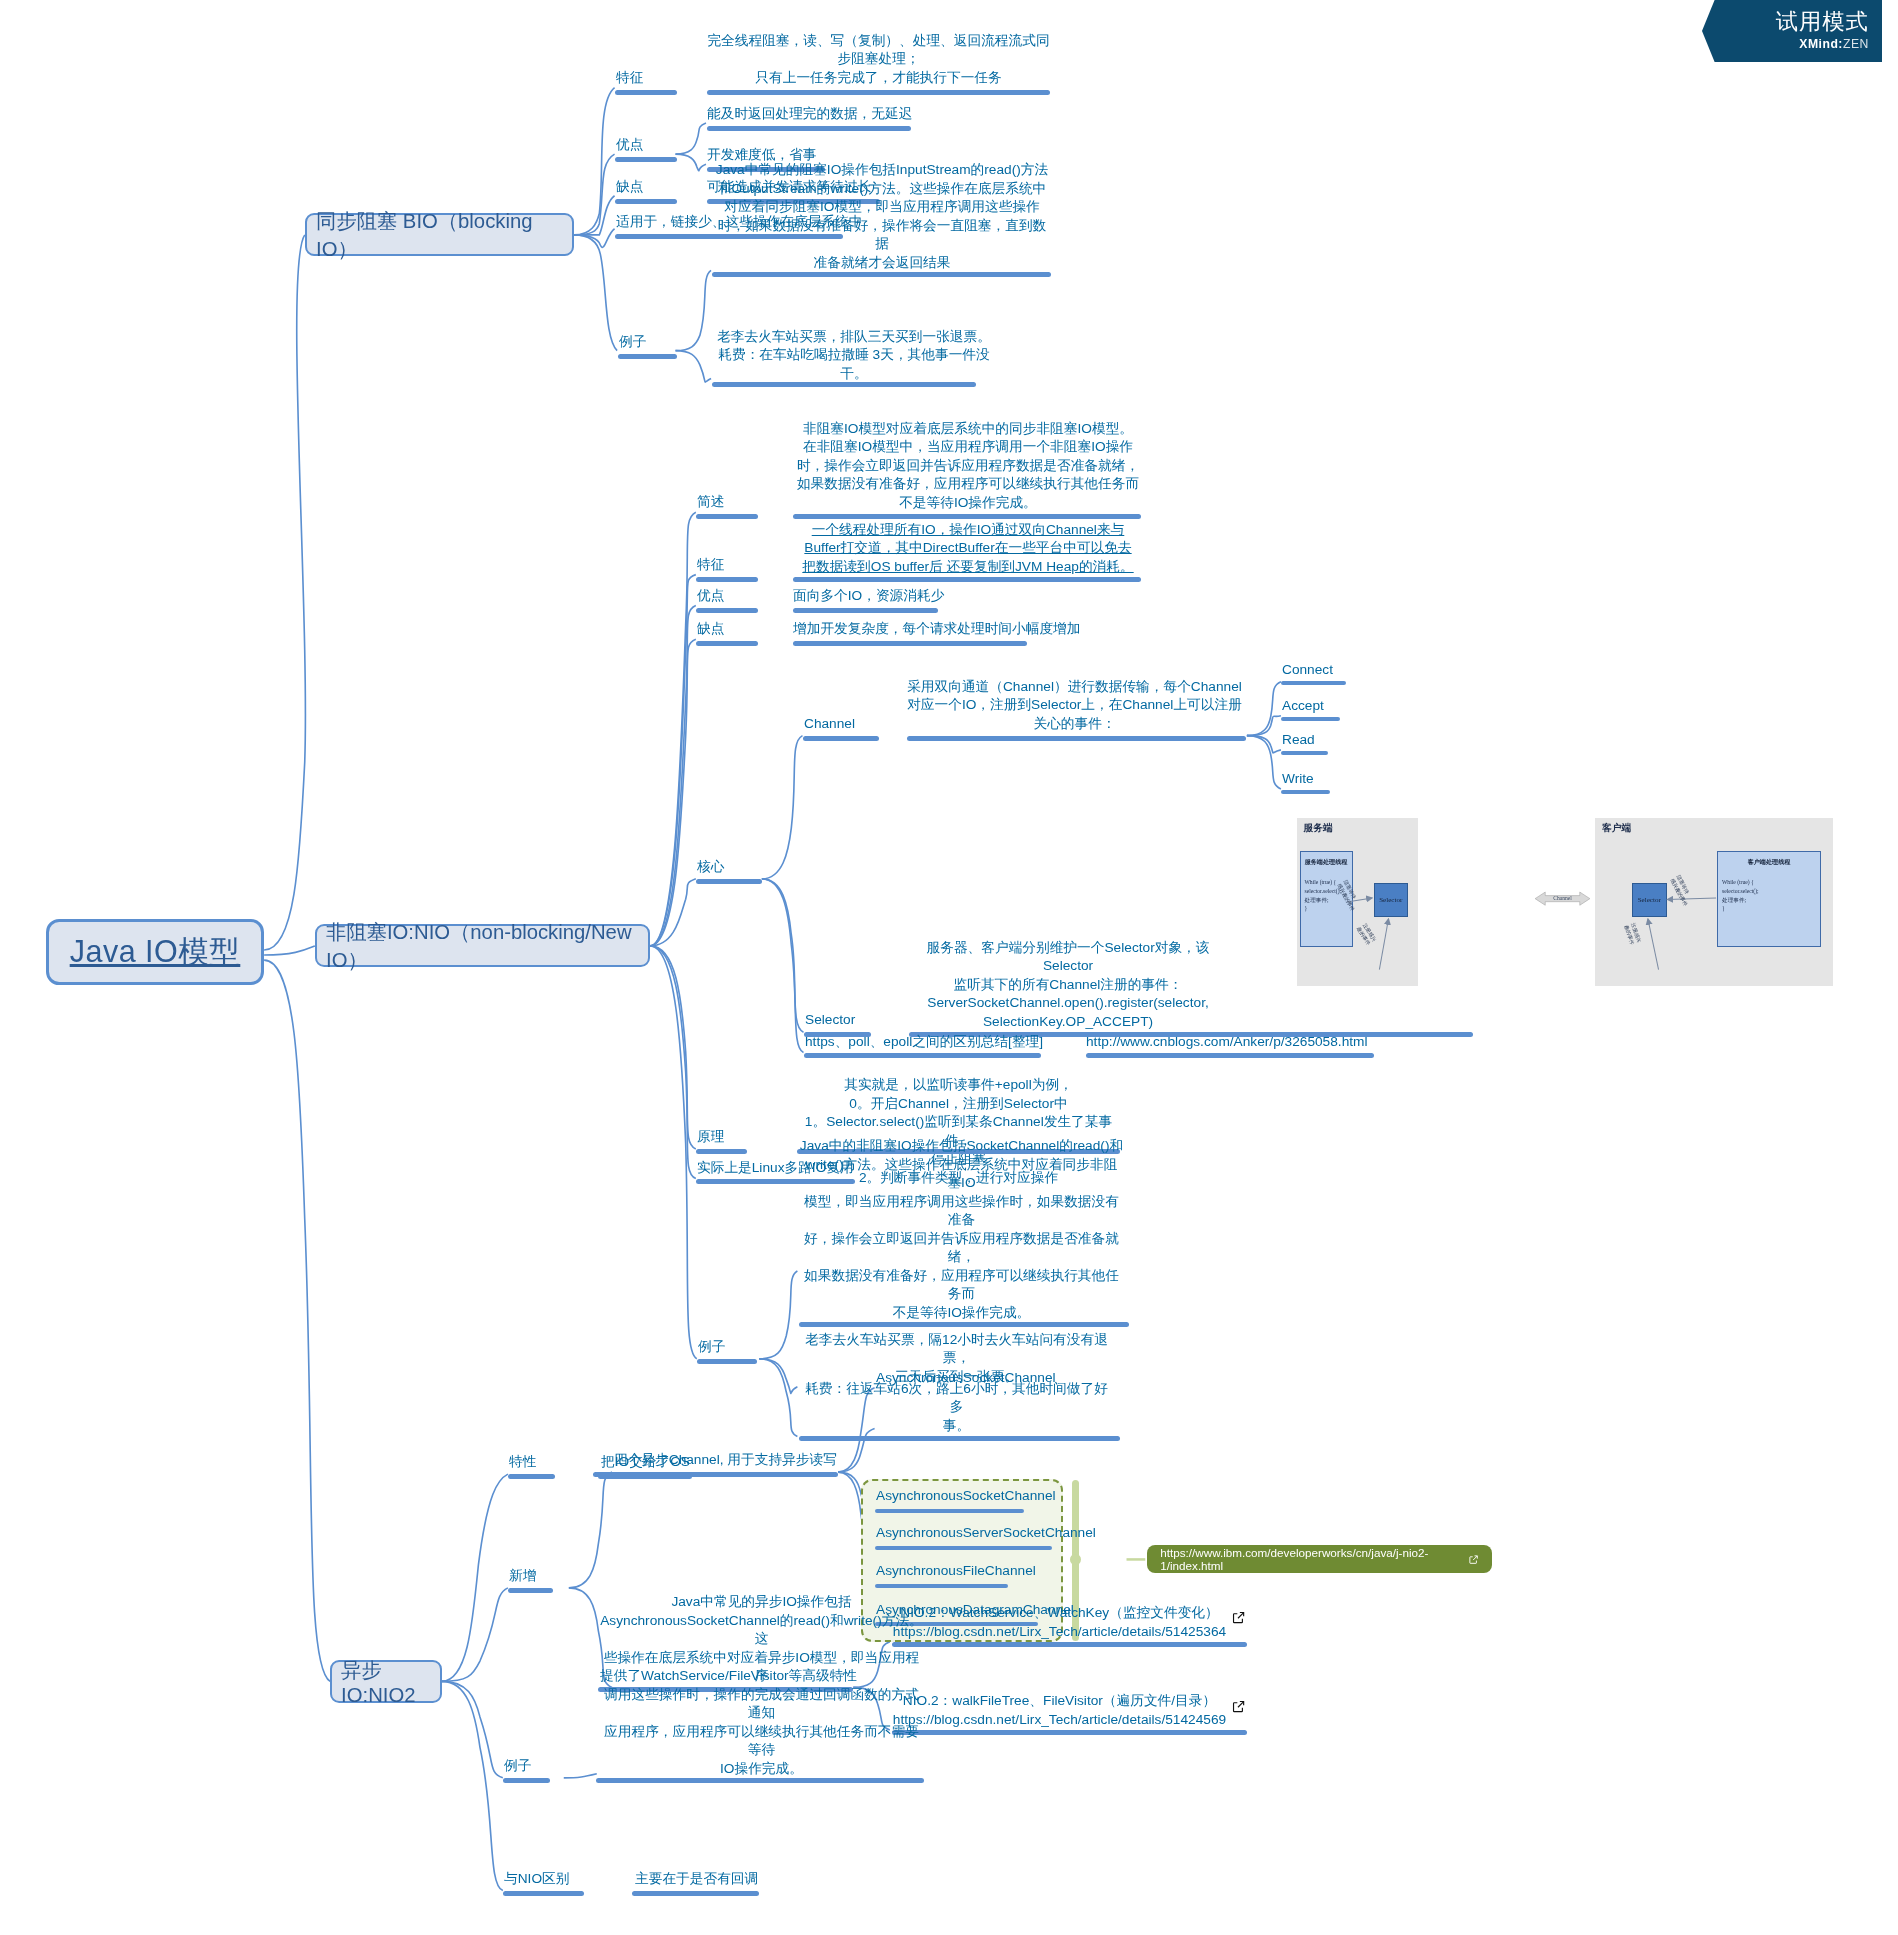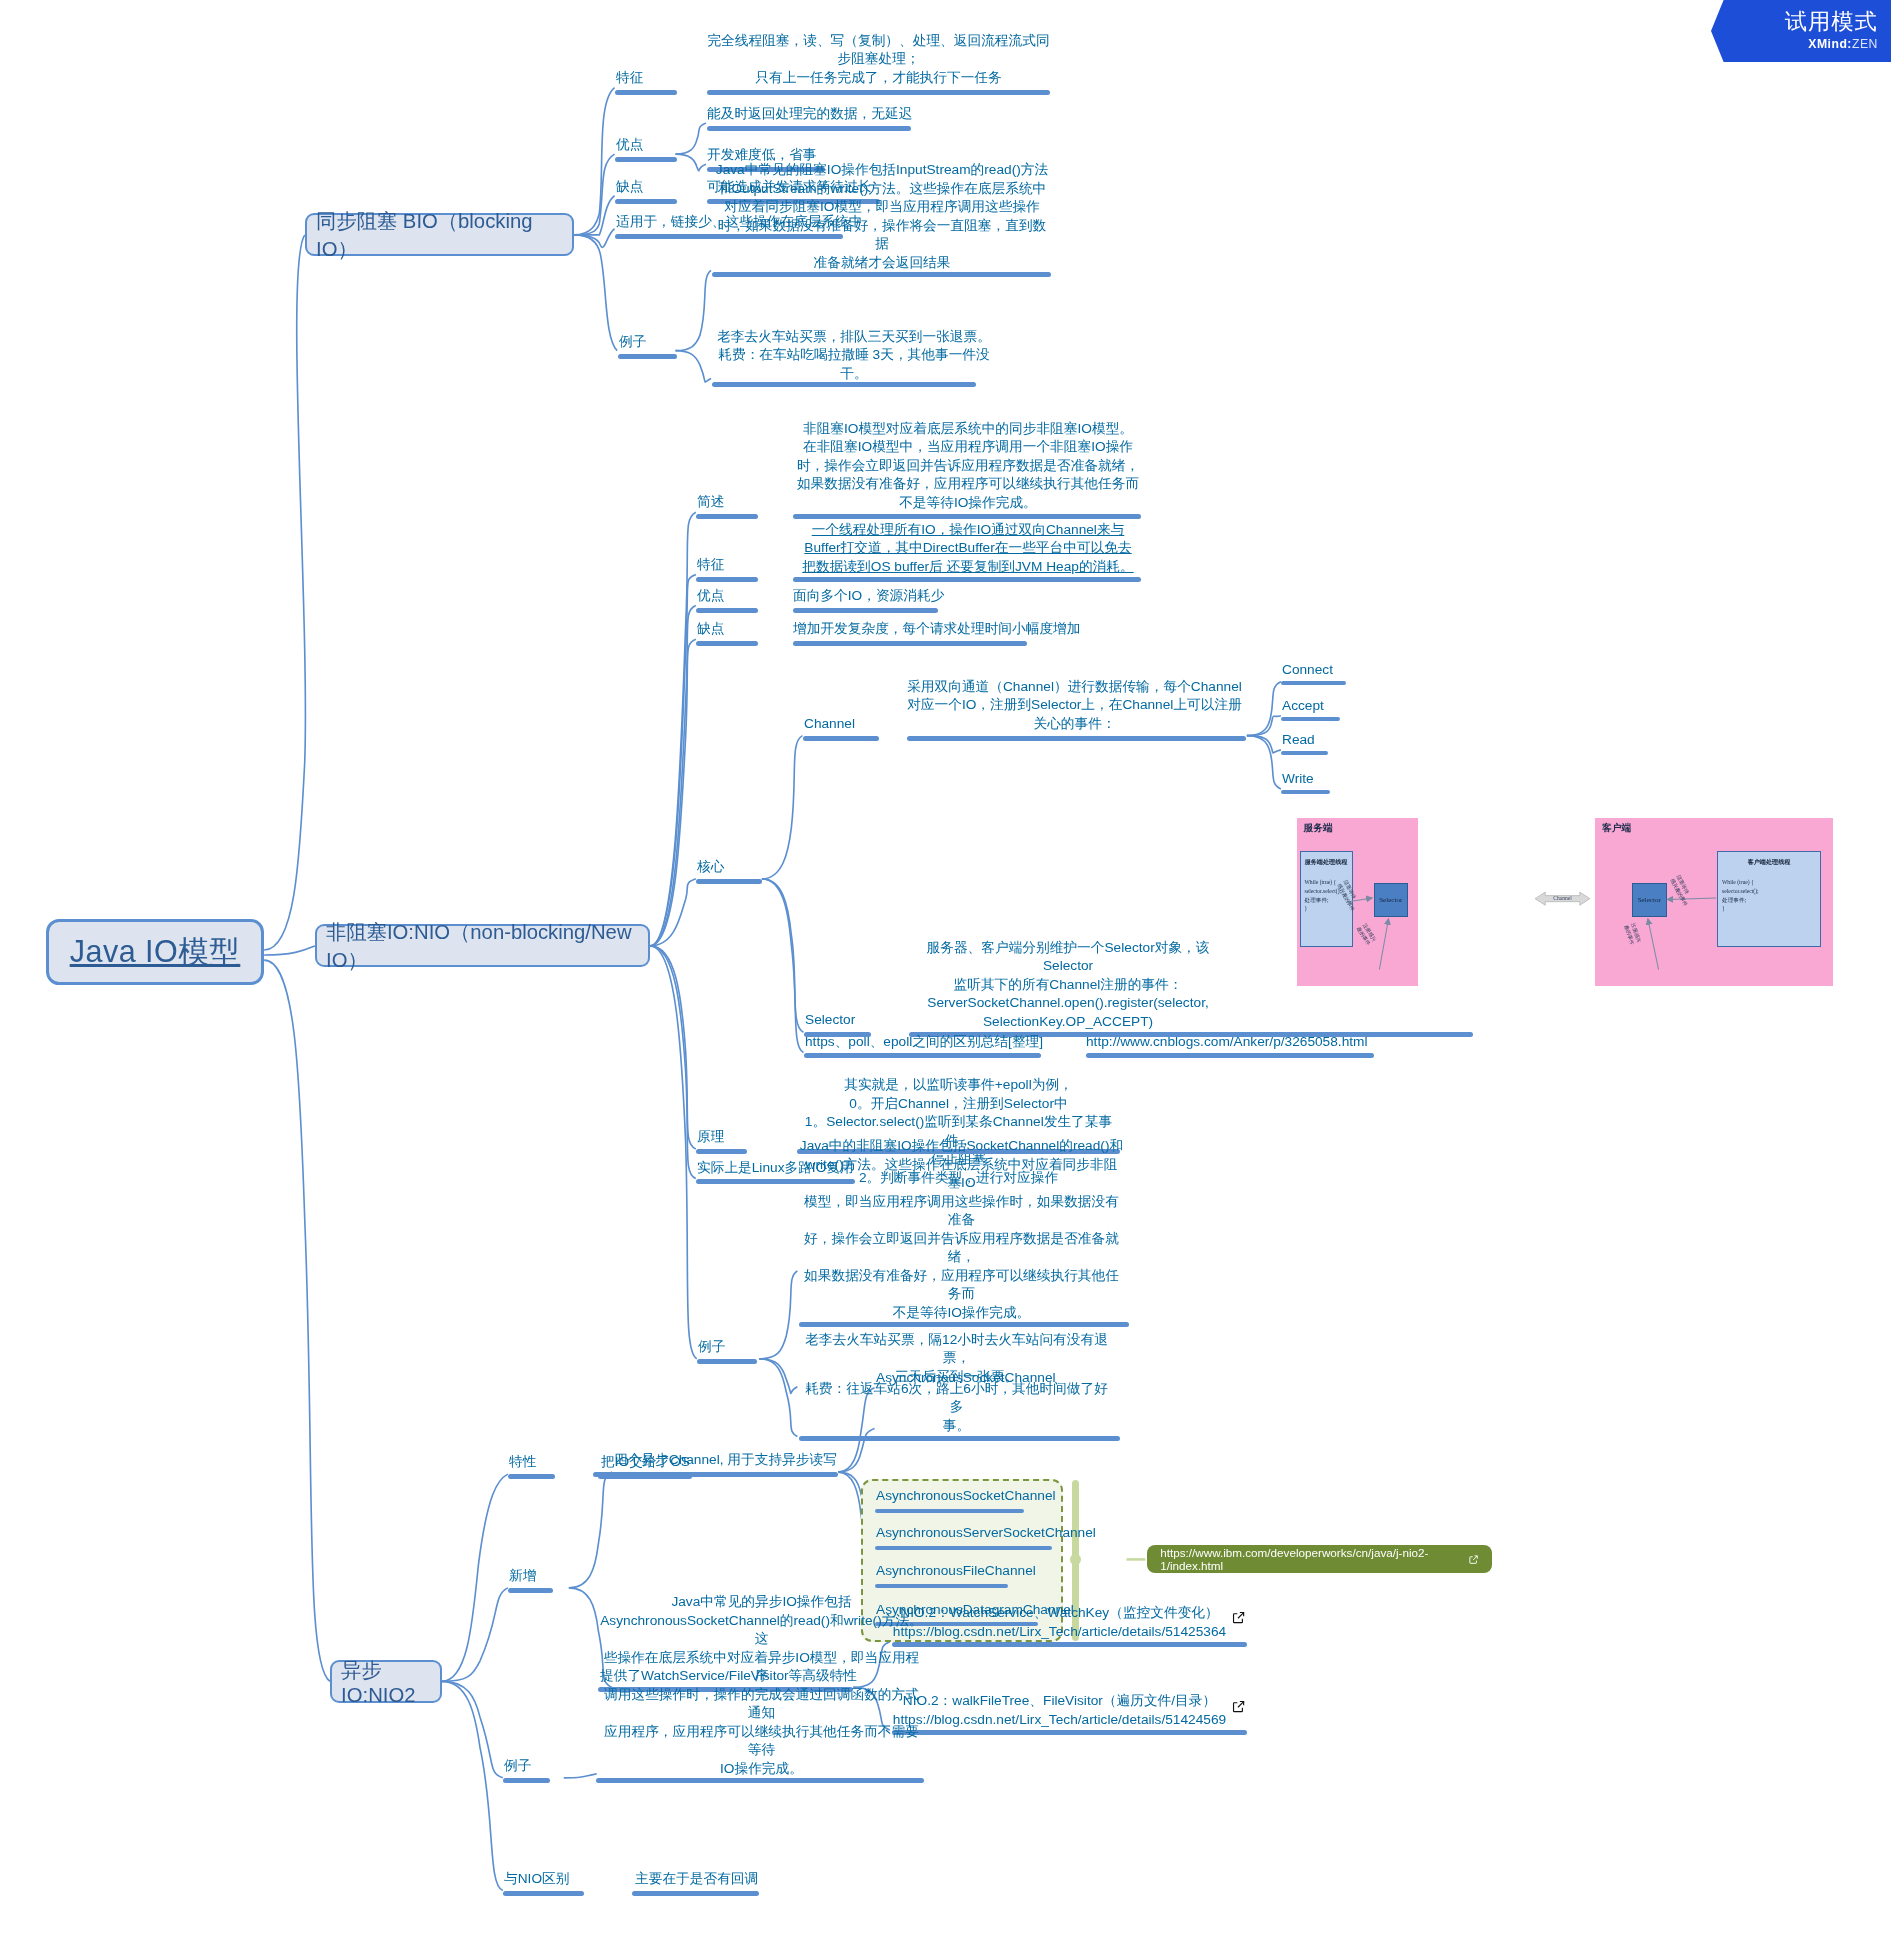--- a/index.html
+++ b/index.html
@@ -54,32 +54,32 @@
     padding:0 13.2px;box-sizing:border-box;
   }
   .ext-ic{display:inline-block;width:11.2px;height:11.2px;flex:0 0 auto;}
   .ext-ic svg{display:block;}
 
   .ext-mark{position:absolute;width:15.2px;height:15.2px;}
   .ext-mark svg{display:block;}
 
   
   .trial{
-    position:absolute;top:0;right:7px;width:180px;height:62px;
-    background:#1d4ed8;color:#fff;
+    position:absolute;top:0;right:16px;width:180px;height:62px;
+    background:#0c4a6e;color:#fff;
     clip-path:polygon(7% 0, 100% 0, 100% 100%, 7% 100%, 0 50%);
     border-bottom-left-radius:2px;
   }
   .trial .t1{position:absolute;right:13.2px;top:7.1px;font-size:22.3px;letter-spacing:1px;}
   .trial .t2{position:absolute;right:13.2px;top:37px;font-size:12.2px;font-weight:bold;letter-spacing:0.5px;}
   .trial .t2 .zen{font-weight:normal;opacity:.85;}
 
   
   .img-frame{position:absolute;background:#ffffff;}
-  .panel{position:absolute;background:#f9a8d4;}
+  .panel{position:absolute;background:#e5e5e5;}
   .panel .ptitle{position:absolute;left:7.1px;top:4.1px;font-size:9.7px;color:#1b2b4a;font-family:"Liberation Serif","DejaVu Serif",serif;font-weight:bold;}
   .thread-box{position:absolute;background:#bdd2ee;border:1px solid #3f6aa8;}
   .thread-box .bt{position:absolute;left:0;right:0;top:6.1px;text-align:center;font-size:8.6px;color:#16243c;font-family:"Liberation Serif","DejaVu Serif",serif;font-weight:bold;}
   .thread-box .code{position:absolute;left:4.1px;top:38px;font-size:7.6px;line-height:1.55;color:#1b2b4a;font-family:"Liberation Serif","DejaVu Serif",serif;white-space:pre-line;}
   .sel-box{position:absolute;background:#4a7fc4;border:1px solid #2d5b93;display:flex;align-items:center;justify-content:center;color:#16243c;font-size:9.7px;font-family:"Liberation Serif","DejaVu Serif",serif;}
   .rot-lbl{position:absolute;font-size:6.6px;color:#2a3a55;font-family:"Liberation Serif","DejaVu Serif",serif;white-space:nowrap;}
   .chan-arrow{position:absolute;display:flex;align-items:center;justify-content:center;color:#3a4a63;font-size:7.1px;font-family:"Liberation Serif","DejaVu Serif",serif;}
 </style>
 </head>
 <body>

